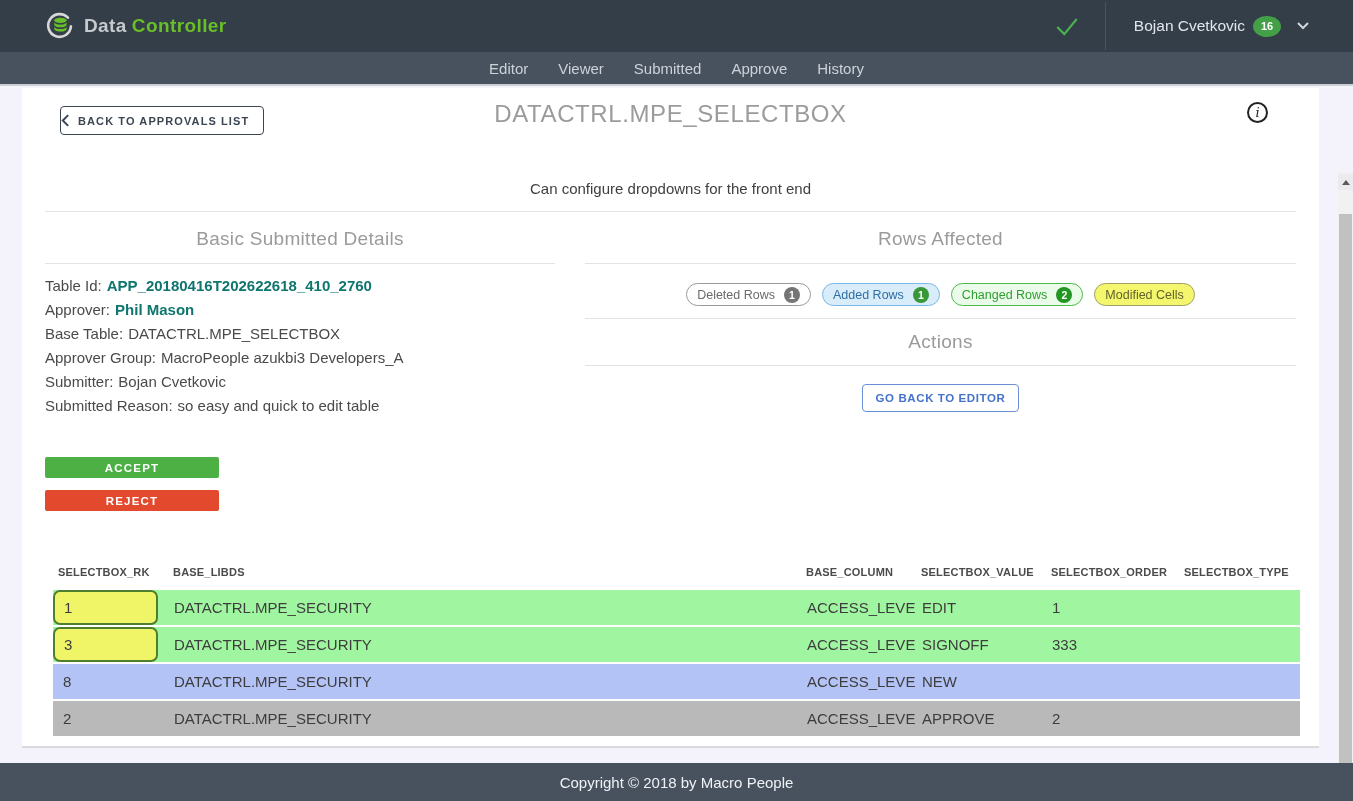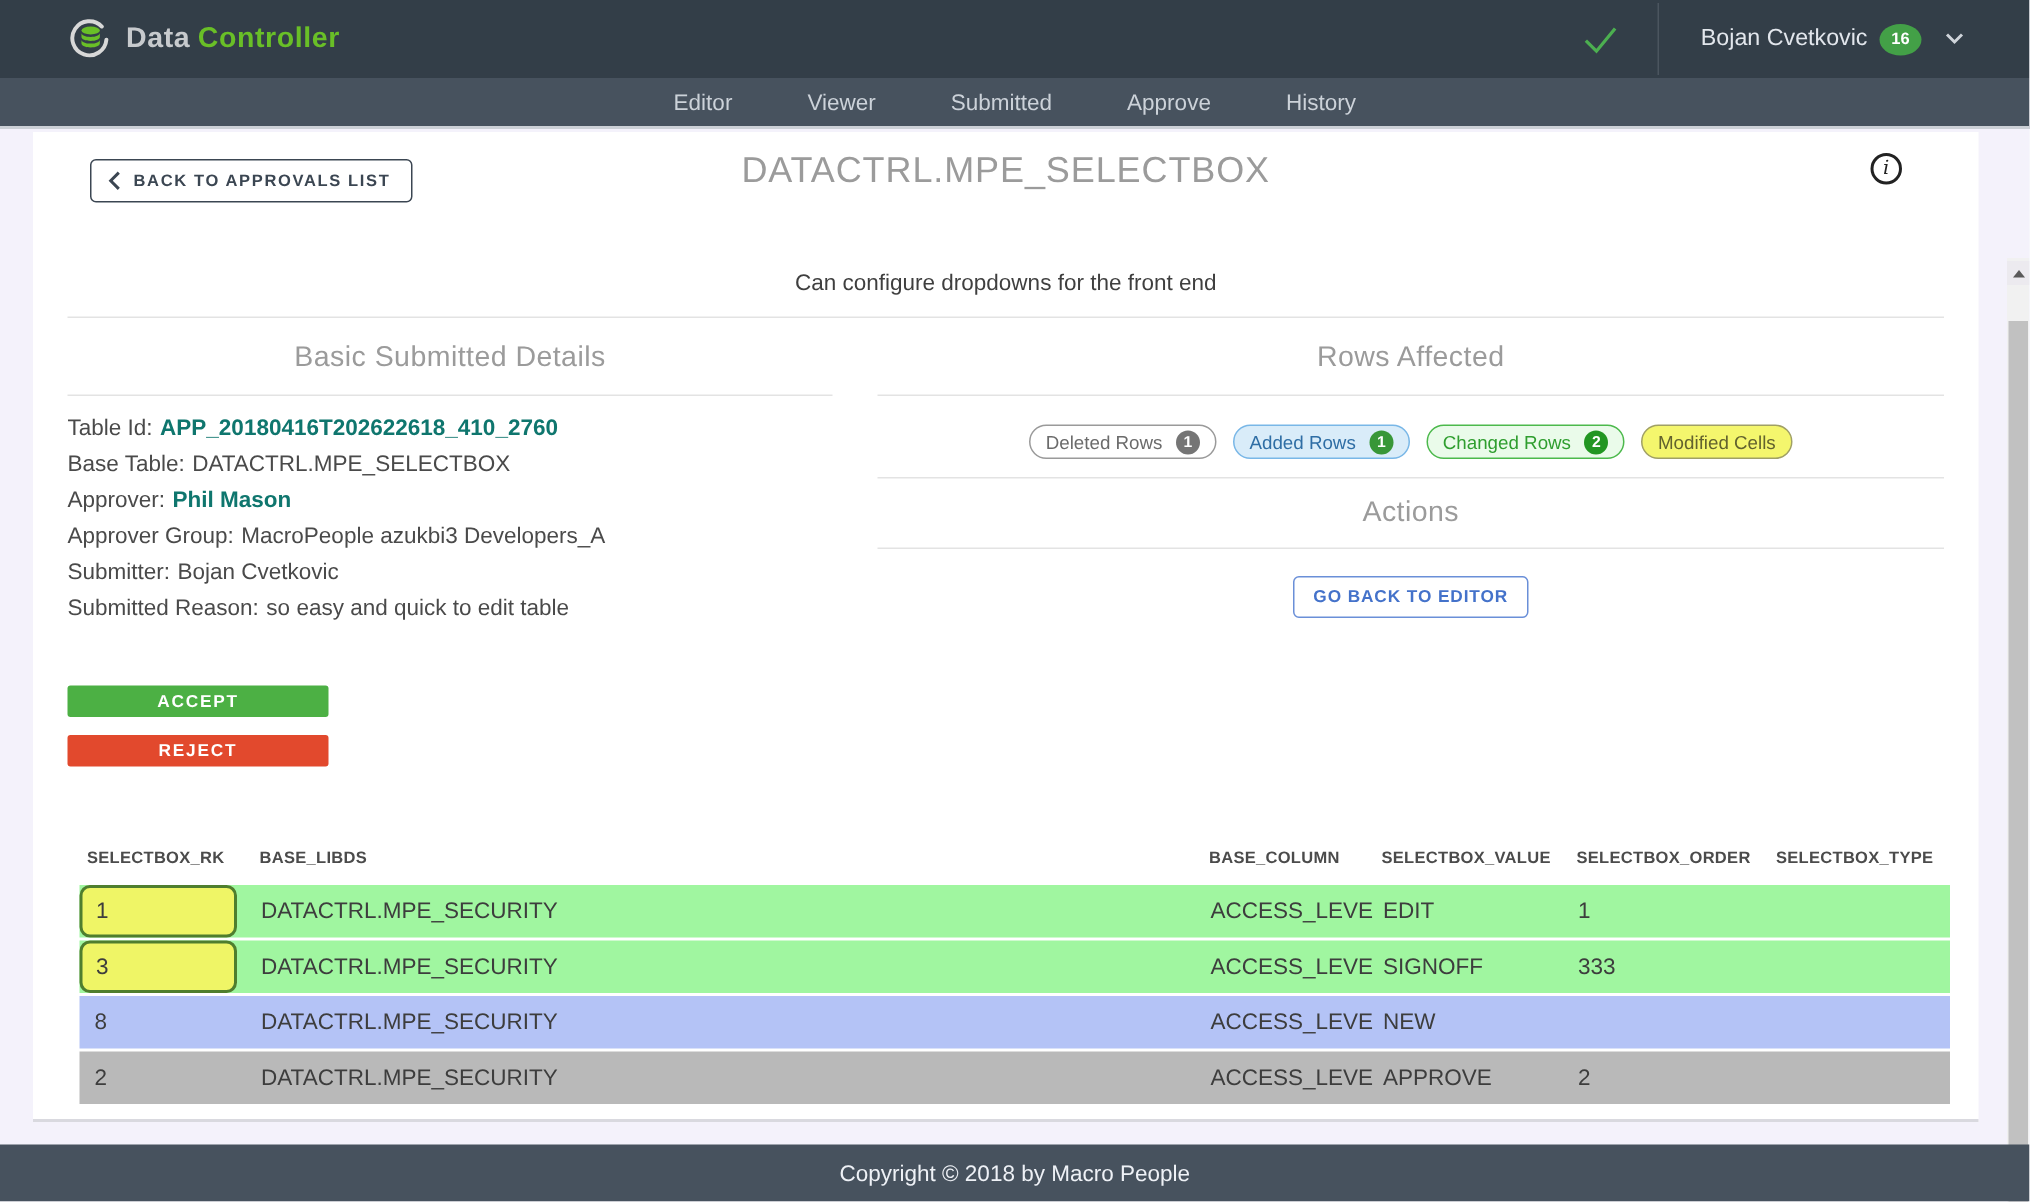--- a/index.html
+++ b/index.html
@@ -28,38 +28,38 @@
     width:28px; height:21px; border-radius:50%;
     background:#43a047; color:#fff; font-size:11px; font-weight:bold;
     display:flex; align-items:center; justify-content:center; margin-left:8px;
   }
   .user-chevron { margin-left:16px; display:flex; }
 
   
   .nav {
     height:34px; background:var(--nav-bg,#47525e);
     border-bottom:2px solid #ccd0d6;
-    display:flex; align-items:center; justify-content:center; gap:46px;
+    display:flex; align-items:center; justify-content:center; gap:26px;
   }
   .tab { color:#ccd2d9; font-size:15px; cursor:pointer; padding:0 2px; }
 
   
   .page { position:absolute; top:86px; left:0; right:0; bottom:38px; background:#f4f2fb; }
   .card {
     position:absolute; left:22px; right:34px; top:2px; bottom:15px;
     background:#fff; border-bottom:2px solid #d9d9df;
     padding:0 23px; overflow:hidden;
   }
 
   .card-head { position:relative; height:70px; }
   .back-btn {
     position:absolute; left:15px; top:18px;
     display:flex; align-items:center; gap:8px;
     border:1px solid #3b4652; border-radius:4px; background:#fff;
-    padding:6px 14px 6px 11px; cursor:pointer;
+    padding:6px 14px 6px 0; cursor:pointer;
     font-size:11px; font-weight:bold; letter-spacing:1.1px; color:#3b4652;
   }
   .page-title {
     text-align:center; padding-top:12px;
     font-size:24px; font-weight:300; color:#9b9b9b; letter-spacing:.6px;
   }
   .info-icon {
     position:absolute; right:28px; top:14px;
     width:21px; height:21px; border:2px solid #222; border-radius:50%;
     display:flex; align-items:center; justify-content:center;
@@ -231,24 +231,24 @@
     <div class="columns">
 
       <div class="col-left">
         <div class="sec-heading">Basic Submitted Details</div>
         <div class="hdiv"></div>
         <div class="details">
           <div class="detail-row">
             <span class="l">Table Id:</span><span class="v v-bold">APP_20180416T202622618_410_2760</span>
           </div>
           <div class="detail-row">
+            <span class="l">Approver:</span><span class="v v-bold">Phil Mason</span>
+          </div>
+          <div class="detail-row">
             <span class="l">Base Table:</span><span class="v">DATACTRL.MPE_SELECTBOX</span>
-          </div>
-          <div class="detail-row">
-            <span class="l">Approver:</span><span class="v v-bold">Phil Mason</span>
           </div>
           <div class="detail-row">
             <span class="l">Approver Group:</span><span class="v">MacroPeople azukbi3 Developers_A</span>
           </div>
           <div class="detail-row">
             <span class="l">Submitter:</span><span class="v">Bojan Cvetkovic</span>
           </div>
           <div class="detail-row">
             <span class="l">Submitted Reason:</span><span class="v">so easy and quick to edit table</span>
           </div>

